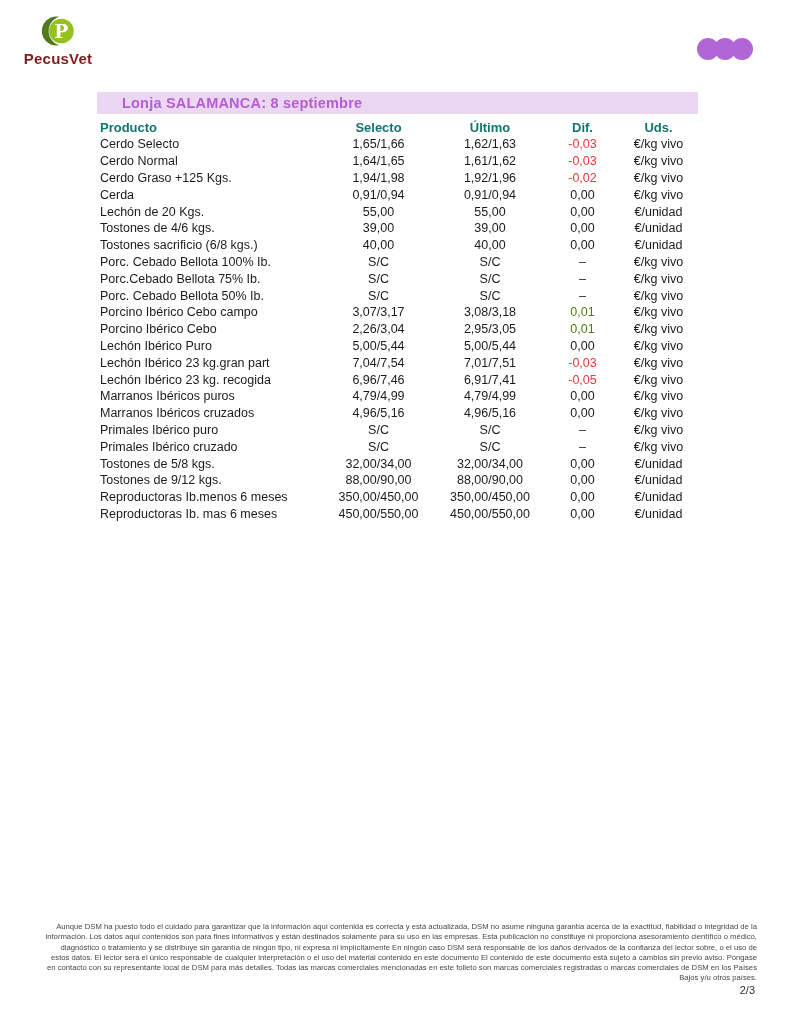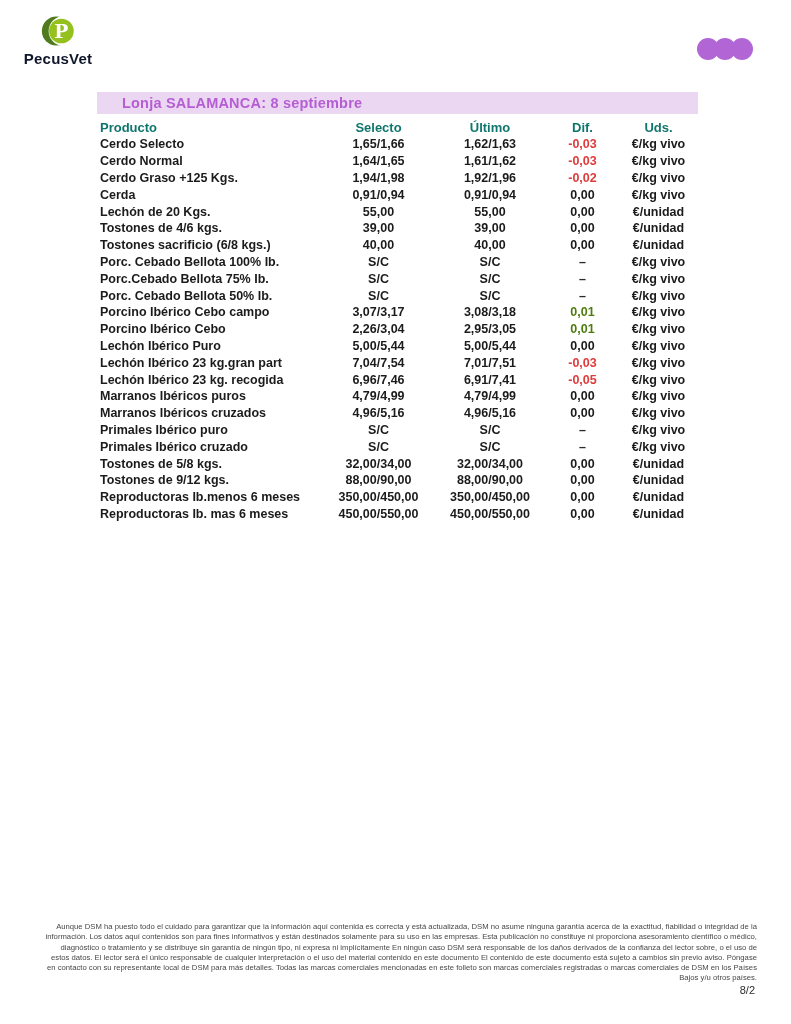--- a/index.html
+++ b/index.html
@@ -5,21 +5,21 @@
   html,body { margin:0; padding:0; background:#ffffff; }
   .page {
     position:relative; width:791px; height:1024px; margin:0 auto;
     background:#ffffff; font-family:"Liberation Sans", sans-serif;
     overflow:hidden;
   }
 
   
   .logo { position:absolute; top:13px; left:16px; width:84px; text-align:center; }
   .logo svg { width:34px; height:36px; display:block; margin:0 auto 1px auto; }
-  .logo-text { font-size:15px; font-weight:bold; color:#0f172a; letter-spacing:0.2px; }
+  .logo-text { font-size:15px; font-weight:bold; color:#7f1d1d; letter-spacing:0.2px; }
 
   
   .dots { position:absolute; top:38px; right:38px; display:flex; }
   .dots span { width:22px; height:22px; border-radius:50%; background:#b266d6; }
   .dots span + span { margin-left:-5px; }
 
   
   .banner {
     position:absolute; top:92px; left:97px; width:601px; height:22px;
     background:#ecd7f3; color:#b55ed3; font-size:14.5px; font-weight:bold;
@@ -27,21 +27,21 @@
     white-space:nowrap;
   }
 
   
   .table { position:absolute; top:118px; left:100px; width:597px; color:#1b1b1b; }
   .thead, .tr {
     display:grid; grid-template-columns:222px 113px 110px 75px 77px;
     align-items:center;
   }
   .thead { height:18px; font-weight:bold; font-size:13px; color:#0f766e; }
-  .tr { height:16.8px; font-size:12.5px;font-weight:bold; }
+  .tr { height:16.8px; font-size:12.5px; }
   .th, .td { white-space:nowrap; text-align:center; }
   .th.col-product, .td.col-product { text-align:left; }
   .td.col-dif.down { color:#e03b3b; }
   .td.col-dif.up   { color:#4d7c0f; }
   .td.col-dif.none { color:#2b2b2b; }
 
   
   .disclaimer {
     position:absolute; top:922px; left:45px; width:712px; margin:0;
     font-size:7.7px; line-height:10.3px; color:#474747; text-align:right;
@@ -263,15 +263,15 @@
         <div class="td col-anterior">450,00/550,00</div>
         <div class="td col-ultimo">450,00/550,00</div>
         <div class="td col-dif zero">0,00</div>
         <div class="td col-uds">€/unidad</div>
       </div>
     </div>
 
   </div>
 
   <p class="disclaimer">Aunque DSM ha puesto todo el cuidado para garantizar que la información aquí contenida es correcta y está actualizada, DSM no asume ninguna garantía acerca de la exactitud, fiabilidad o integridad de la información. Los datos aquí contenidos son para fines informativos y están destinados solamente para su uso en las empresas. Esta publicación no constituye ni proporciona asesoramiento científico o médico, diagnóstico o tratamiento y se distribuye sin garantía de ningún tipo, ni expresa ni implícitamente En ningún caso DSM será responsable de los daños derivados de la confianza del lector sobre, o el uso de estos datos. El lector será el único responsable de cualquier interpretación o el uso del material contenido en este documento El contenido de este documento está sujeto a cambios sin previo aviso. Póngase en contacto con su representante local de DSM para más detalles. Todas las marcas comerciales mencionadas en este folleto son marcas comerciales registradas o marcas comerciales de DSM en los Países Bajos y/u otros países.</p>
-  <div class="page-num">8/2</div>
+  <div class="page-num">2/3</div>
 
 </div>
 
 </body></html>

